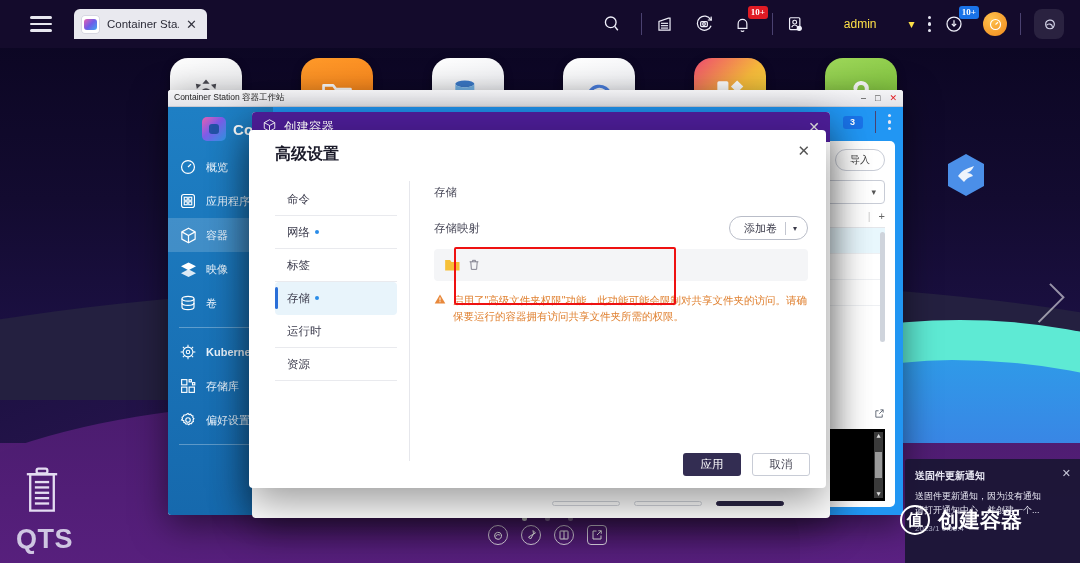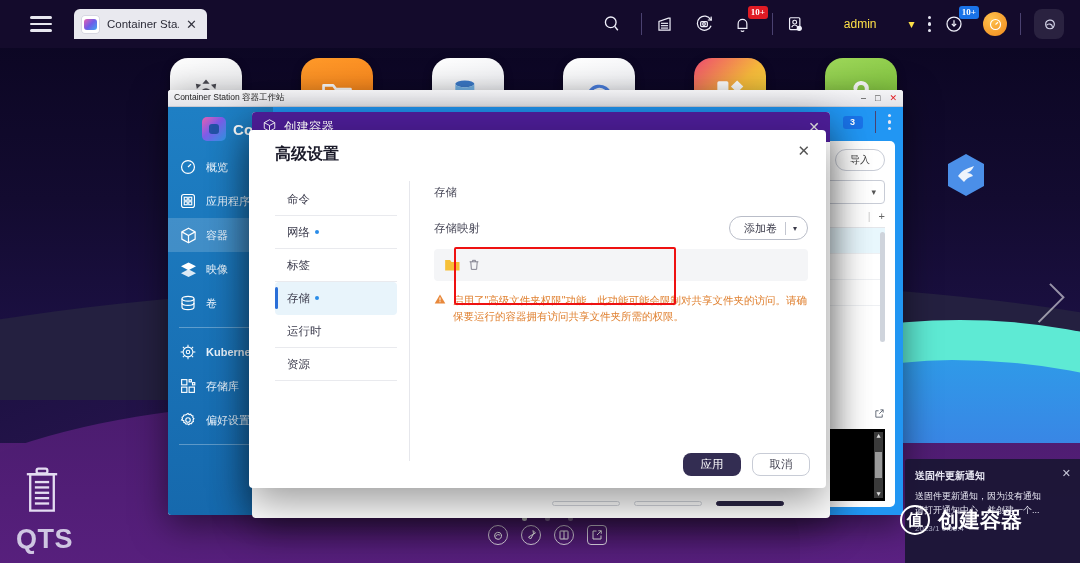--- a/index.html
+++ b/index.html
@@ -333,21 +333,21 @@
   .warn {
     display: flex; gap: 7px; margin-top: 11px;
     font-size: 10.5px; color: #e08030; line-height: 1.55;
   }
   .warn .tri { flex: 0 0 12px; margin-top: 1px; }
 
   .adv-footer {
     position: absolute; right: 16px; bottom: 12px; display: flex; gap: 11px;
   }
   .btn {
-    width: 58px; height: 23px; border-radius: 8px;
+    width: 58px; height: 23px; border-radius: 3px;
     display:flex; align-items:center; justify-content:center;
     font-size: 11.5px; cursor: pointer;
   }
   .btn.primary { background: #332d52; color:#fff; }
   .btn.secondary { background:#fff; color:#4a4a58; border:1px solid #c8ccd6; }
 
   
   #toast {
     position: absolute; left: 905px; top: 459px;
     width: 175px; height: 104px;

